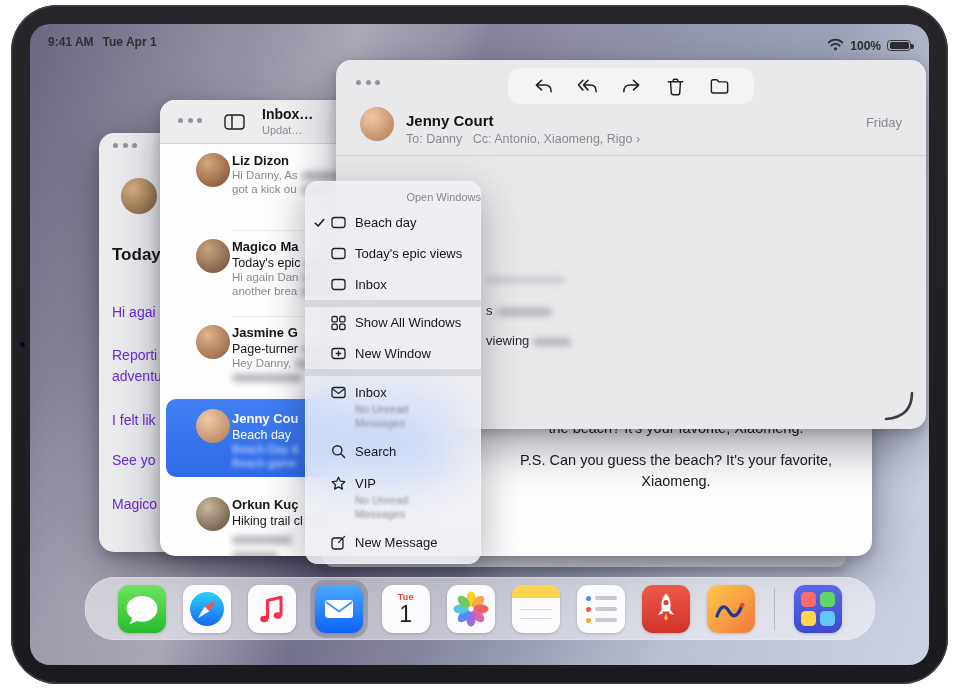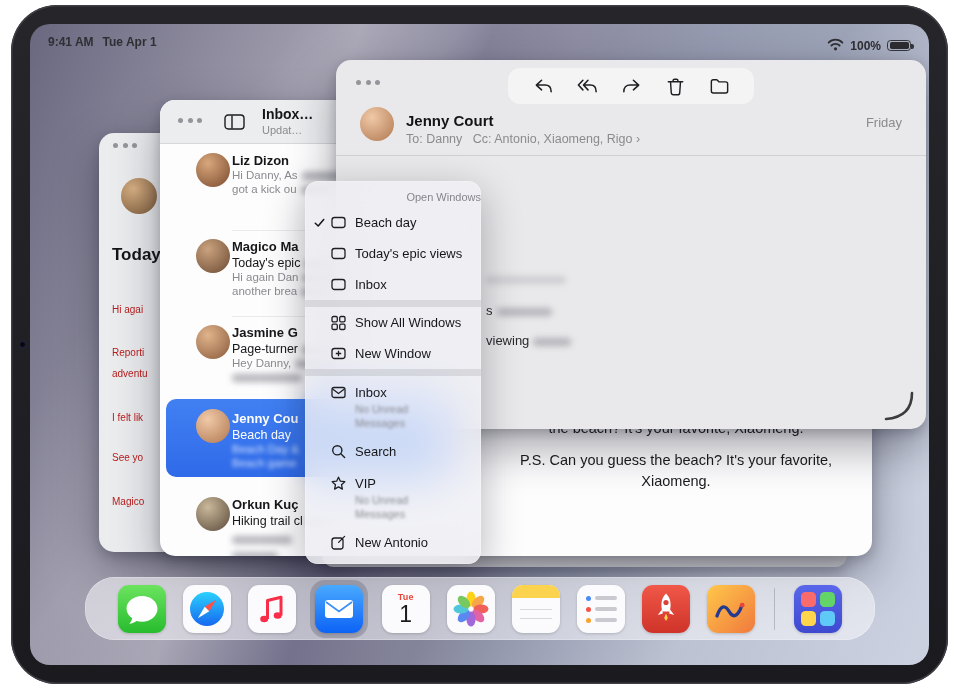--- a/index.html
+++ b/index.html
@@ -25,21 +25,21 @@
   .batt::after { content:""; position:absolute; right:-3.8px; top:2.8px; width:2.6px; height:5px; background:rgba(40,40,46,0.9); border-radius:0 2px 2px 0; }
 
   
   .win { position:absolute; border-radius:15px; box-shadow: 0 18px 45px rgba(18,18,35,0.38), 0 4px 12px rgba(18,18,35,0.22); }
   .wdots { display:flex; gap:4.5px; position:absolute; }
   .wdots i { width:5px; height:5px; border-radius:50%; background:#94949a; }
   .avatar { border-radius:50%; display:inline-block; }
 
   
   .win-back { left:69px; top:109px; width:240px; height:419px; background:#ebecee; z-index:10; overflow:hidden; }
-  .win-back .body-line { position:absolute; left:13px; font-size:10px; color:#b91c1c; }
+  .win-back .body-line { position:absolute; left:13px; font-size:14px; color:#6d28d9; }
 
   
   .sliver { position:absolute; left:292px; top:531px; width:525px; height:12px; background:#d6d6da;
             border-radius:0 0 14px 14px; z-index:15; box-shadow:0 6px 14px rgba(18,18,35,0.3); }
 
   
   .win-middle { left:130px; top:76px; width:712px; height:456px; background:#fdfdfe; z-index:20; overflow:hidden; }
   .mw-header { position:absolute; left:0; top:0; right:0; height:44px; background:#ecedef; border-bottom:1px solid rgba(0,0,0,0.09); }
   .mw-title { position:absolute; left:102px; top:6px; font-size:14px; font-weight:700; color:#161619; }
   .mw-sub { position:absolute; left:102px; top:24px; font-size:11px; color:#8b8b90; }
@@ -383,21 +383,21 @@
         </span>
       </div>
       <div class="mrow">
         <span class="mcheck"></span>
         <span class="micon">
             <svg width="17" height="17" viewBox="0 0 17 17" fill="none" stroke="#1f1f22" stroke-width="1.3" stroke-linecap="round">
               <rect x="2" y="4" width="11" height="11" rx="2.5"></rect>
               <path d="M14.6 2.4 L8.6 8.4"></path>
             </svg>
           </span>
-        <span class="mlabel">New Antonio</span>
+        <span class="mlabel">New Message</span>
       </div>
     </div>
 
     <div class="dock">
       <div class="dicon" style="background:linear-gradient(180deg,#6ce35f,#27bc2d);">
         <svg width="48" height="48" viewBox="0 0 48 48">
             <path d="M24 11c-8.6 0-15.5 5.6-15.5 12.5 0 3.9 2.2 7.3 5.6 9.6-.3 2.3-1.3 4.2-2.8 5.6 2.9-.4 5.3-1.4 7.2-2.8 1.7.5 3.6.8 5.5.8 8.6 0 15.5-5.6 15.5-12.9S32.6 11 24 11z" fill="#ffffff"></path>
           </svg>
       </div>
       <div class="dicon" style="background:#fbfbfd;">

